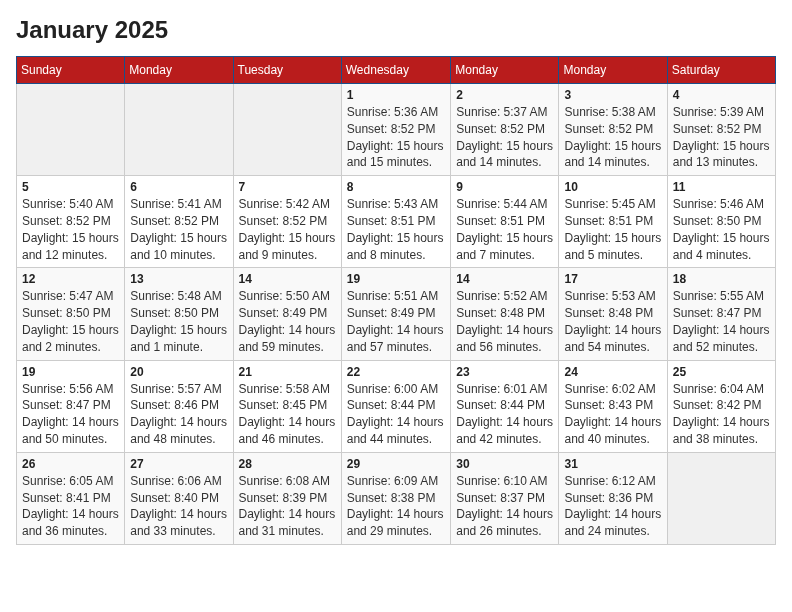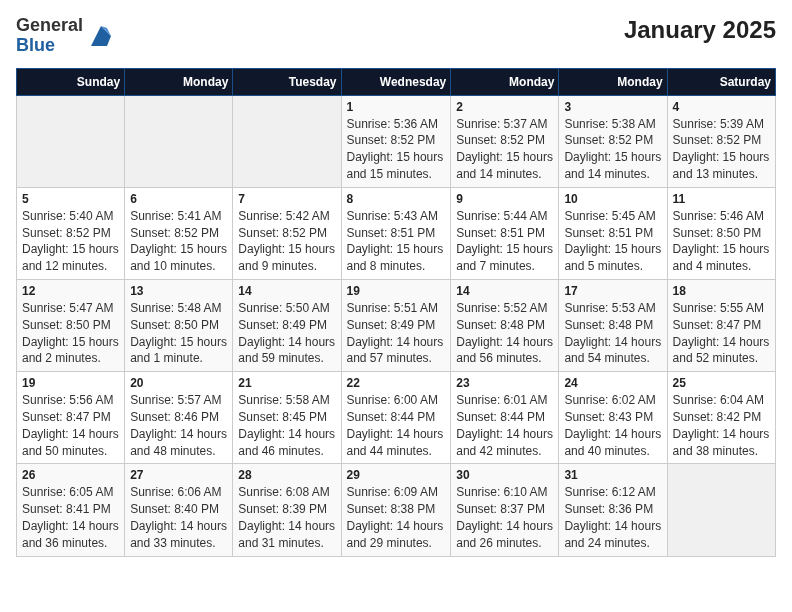--- a/index.html
+++ b/index.html
@@ -51,26 +51,26 @@
     .subtitle {
       font-size: 14px;
       color: #555;
     }
     .calendar {
       width: 100%;
       border-collapse: collapse;
       font-size: 11px;
     }
     .calendar thead th {
-      background-color: #0f172a;
+      background-color: #b91c1c;
       color: #fff;
       padding: 6px 4px;
-      text-align: right;
+      text-align: left;
       font-size: 12px;
-      font-weight: bold;
+      font-weight: normal;
       border: 1px solid #1a4f8a;
     }
     .calendar tbody td {
       vertical-align: top;
       border: 1px solid #ccc;
       padding: 4px 5px;
       width: 113px;
       min-height: 80px;
       background: #fff;
     }
@@ -93,30 +93,20 @@
       line-height: 1.4;
     }
     .empty-cell {
       background: #f0f0f0 !important;
     }
   </style>
 </head>
 <body>
 
 <div class="header">
-  <div class="logo">
-    <div class="logo-text">
-      <span class="logo-general">General</span>
-      <span class="logo-blue">Blue</span>
-    </div>
-    <svg class="logo-icon" viewBox="0 0 28 28">
-      <polygon points="4,24 14,4 24,14 20,24" fill="#2060a0"></polygon>
-      <polygon points="14,4 24,14 20,6" fill="#5090d0"></polygon>
-    </svg>
-  </div>
   <div class="title-section">
     <div class="month-title">January 2025</div>
   </div>
 </div>
 
 <table class="calendar">
   <thead>
     <tr>
       <th>Sunday</th>
       <th>Monday</th>

